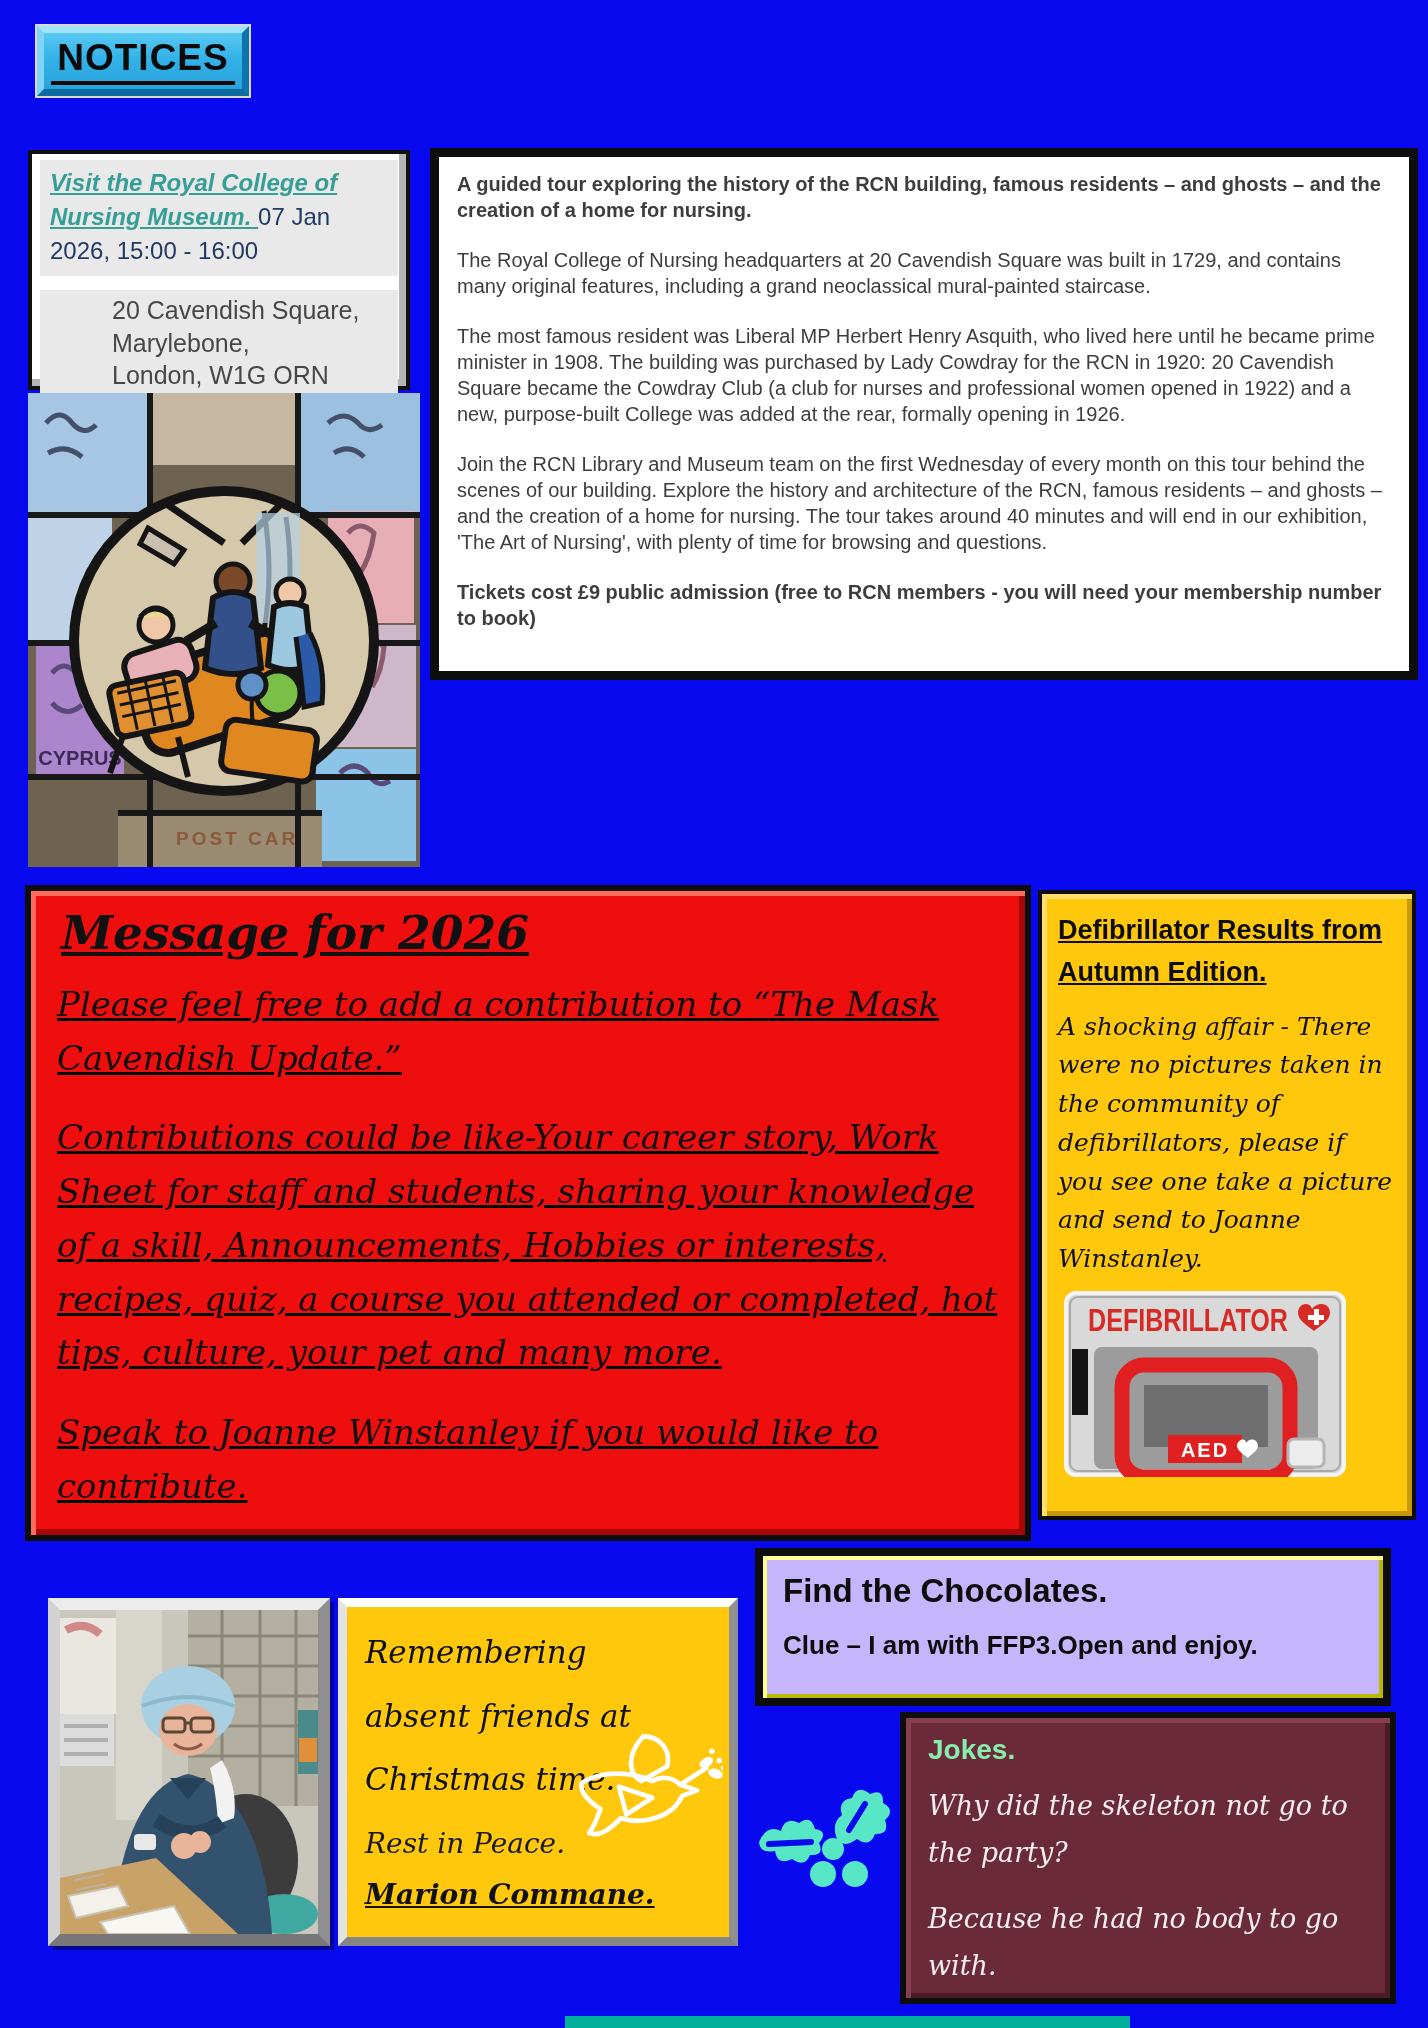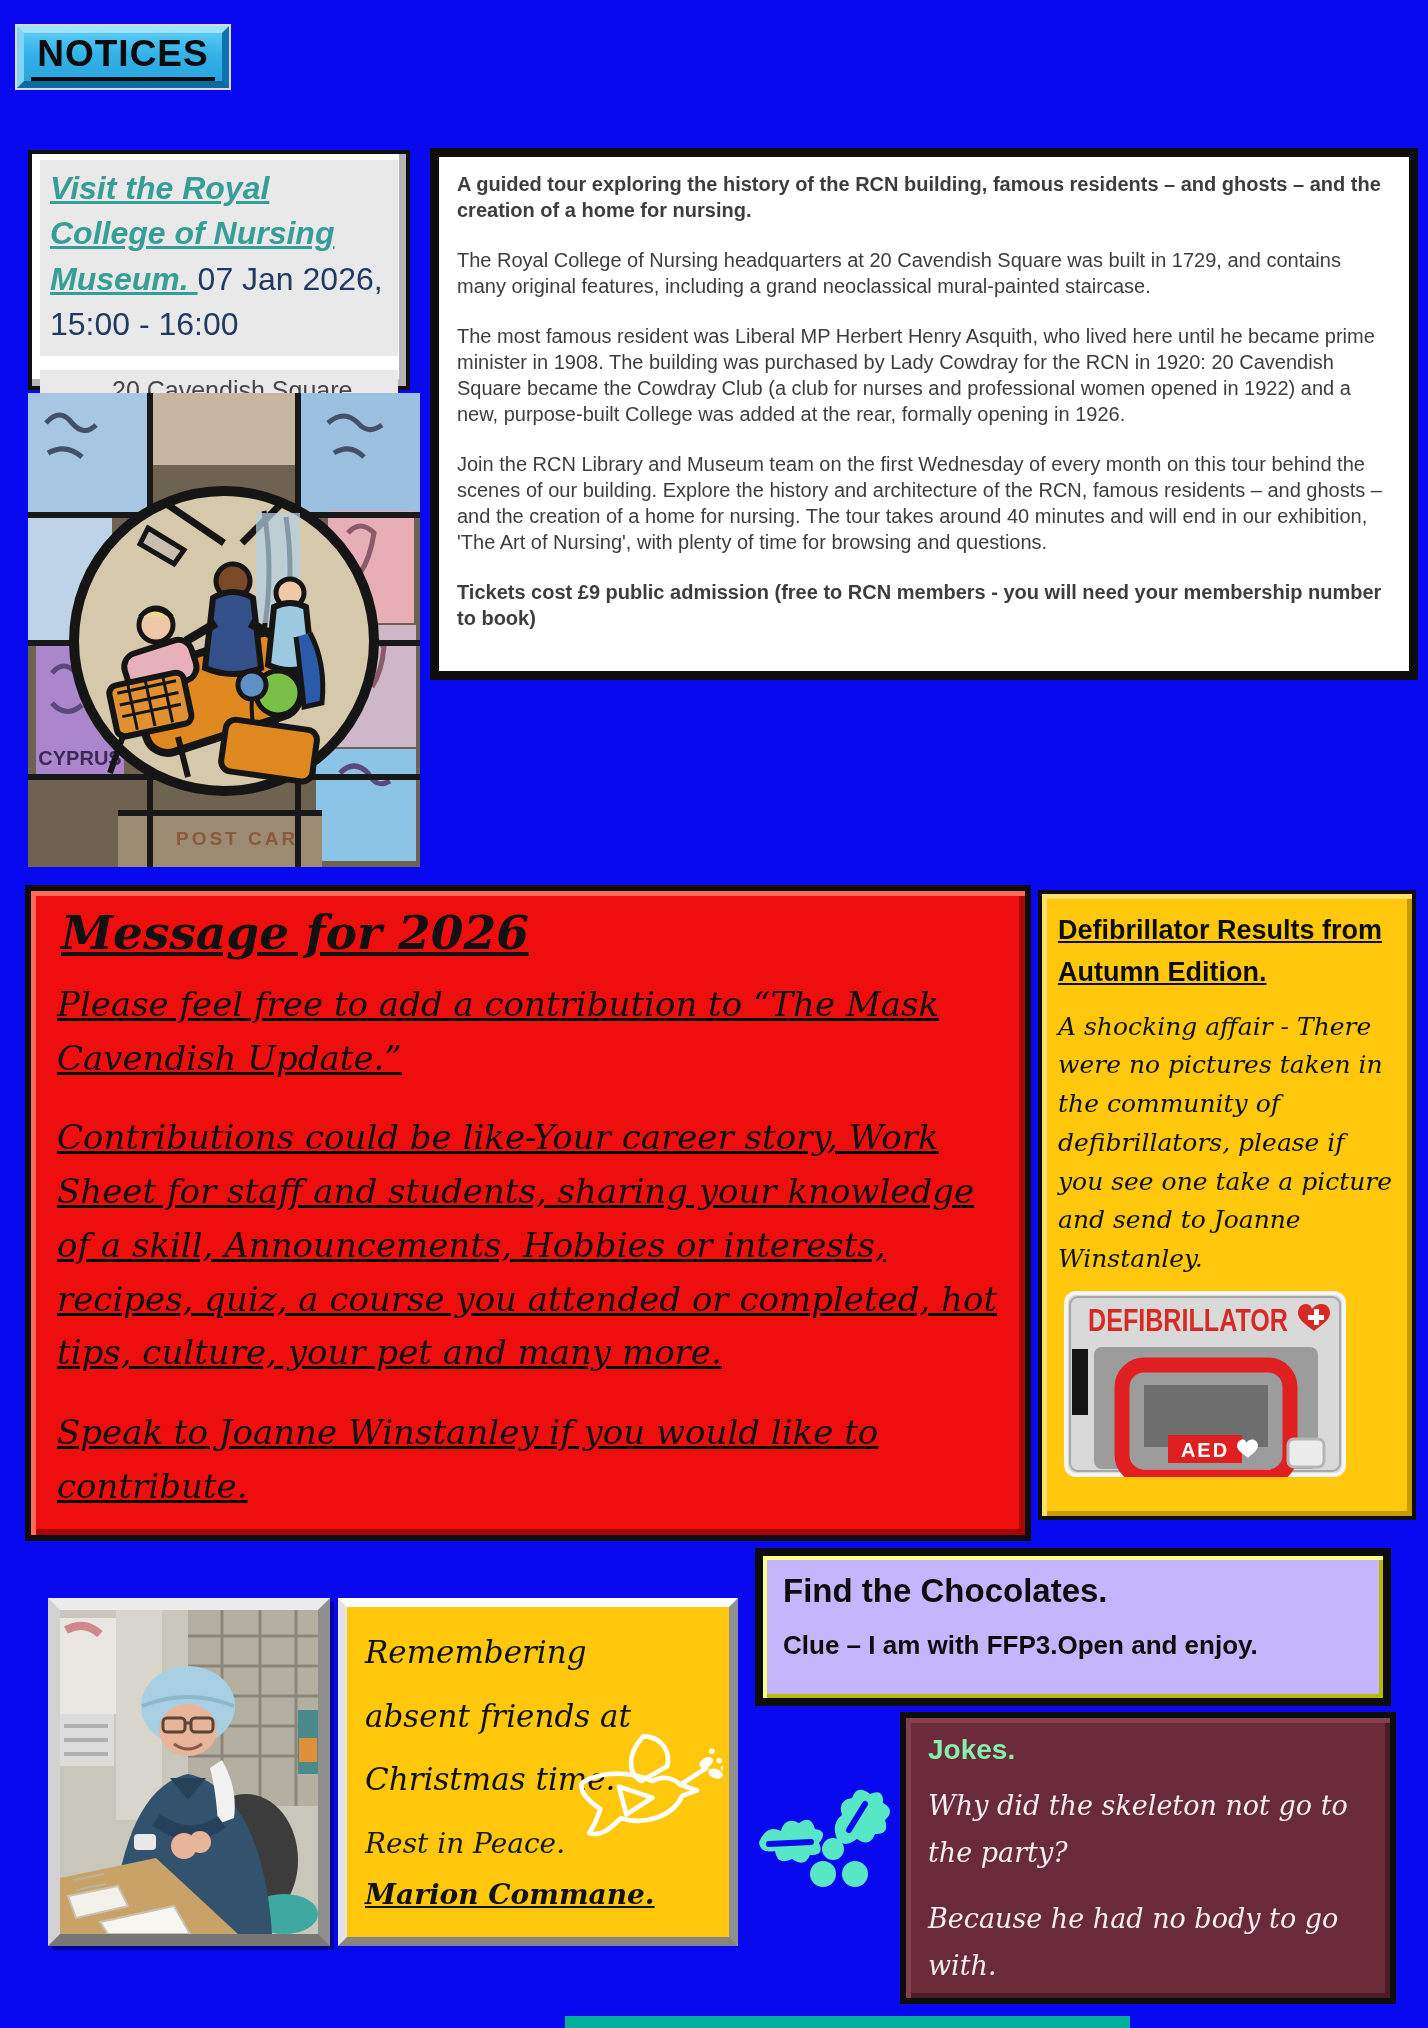--- a/index.html
+++ b/index.html
@@ -1,34 +1,34 @@
 <!DOCTYPE html>
 <html><head>
 <meta charset="utf-8">
 <style>
   html,body{margin:0;padding:0;}
   body{width:1428px;height:2028px;position:relative;background:#0909F0;
        font-family:"Liberation Sans",sans-serif;overflow:hidden;}
   .abs{position:absolute;}
 
   
-  .notices-btn{left:17px;top:26px;width:212px;height:62px;
+  .notices-btn{left:37px;top:26px;width:212px;height:70px;
     background:linear-gradient(180deg,#59c9f2 0%,#33b2e8 45%,#29a3dc 100%);
     border:7px solid;border-color:#9fe2fa #0f74ad #0d6aa0 #7fd4f5;
     outline:2px solid #d9d9d9;box-sizing:border-box;
     display:flex;align-items:center;justify-content:center;}
   .notices-btn span{font-size:37px;font-weight:bold;color:#0b0b0b;
     letter-spacing:1px;border-bottom:4px solid #0b0b0b;padding:0 6px 2px 6px;}
 
   
   .museum-card{left:28px;top:150px;width:382px;height:240px;background:#ffffff;
     border:4px solid #101010;box-sizing:border-box;
     box-shadow:inset -7px -7px 0 #b5b5b5;}
   .museum-head{background:#e9e9e9;margin:6px 8px 0 8px;padding:6px 8px 8px 10px;
-    font-size:32px;line-height:1.42;}
+    font-size:24px;line-height:1.42;}
   .museum-link{color:#359e96;font-weight:bold;font-style:italic;
     text-decoration:underline;cursor:pointer;}
   .museum-date{color:#203a64;}
   .museum-addr{background:#e9e9e9;margin:14px 8px 0 8px;padding:4px 6px 6px 72px;
     font-size:25px;line-height:1.3;color:#474747;}
 
   
   .rcn-panel{left:430px;top:148px;width:988px;height:532px;background:#ffffff;
     border:9px solid #0d0d0d;box-sizing:border-box;padding:14px 18px;
     color:#3d3d3d;font-size:20px;line-height:1.3;}

